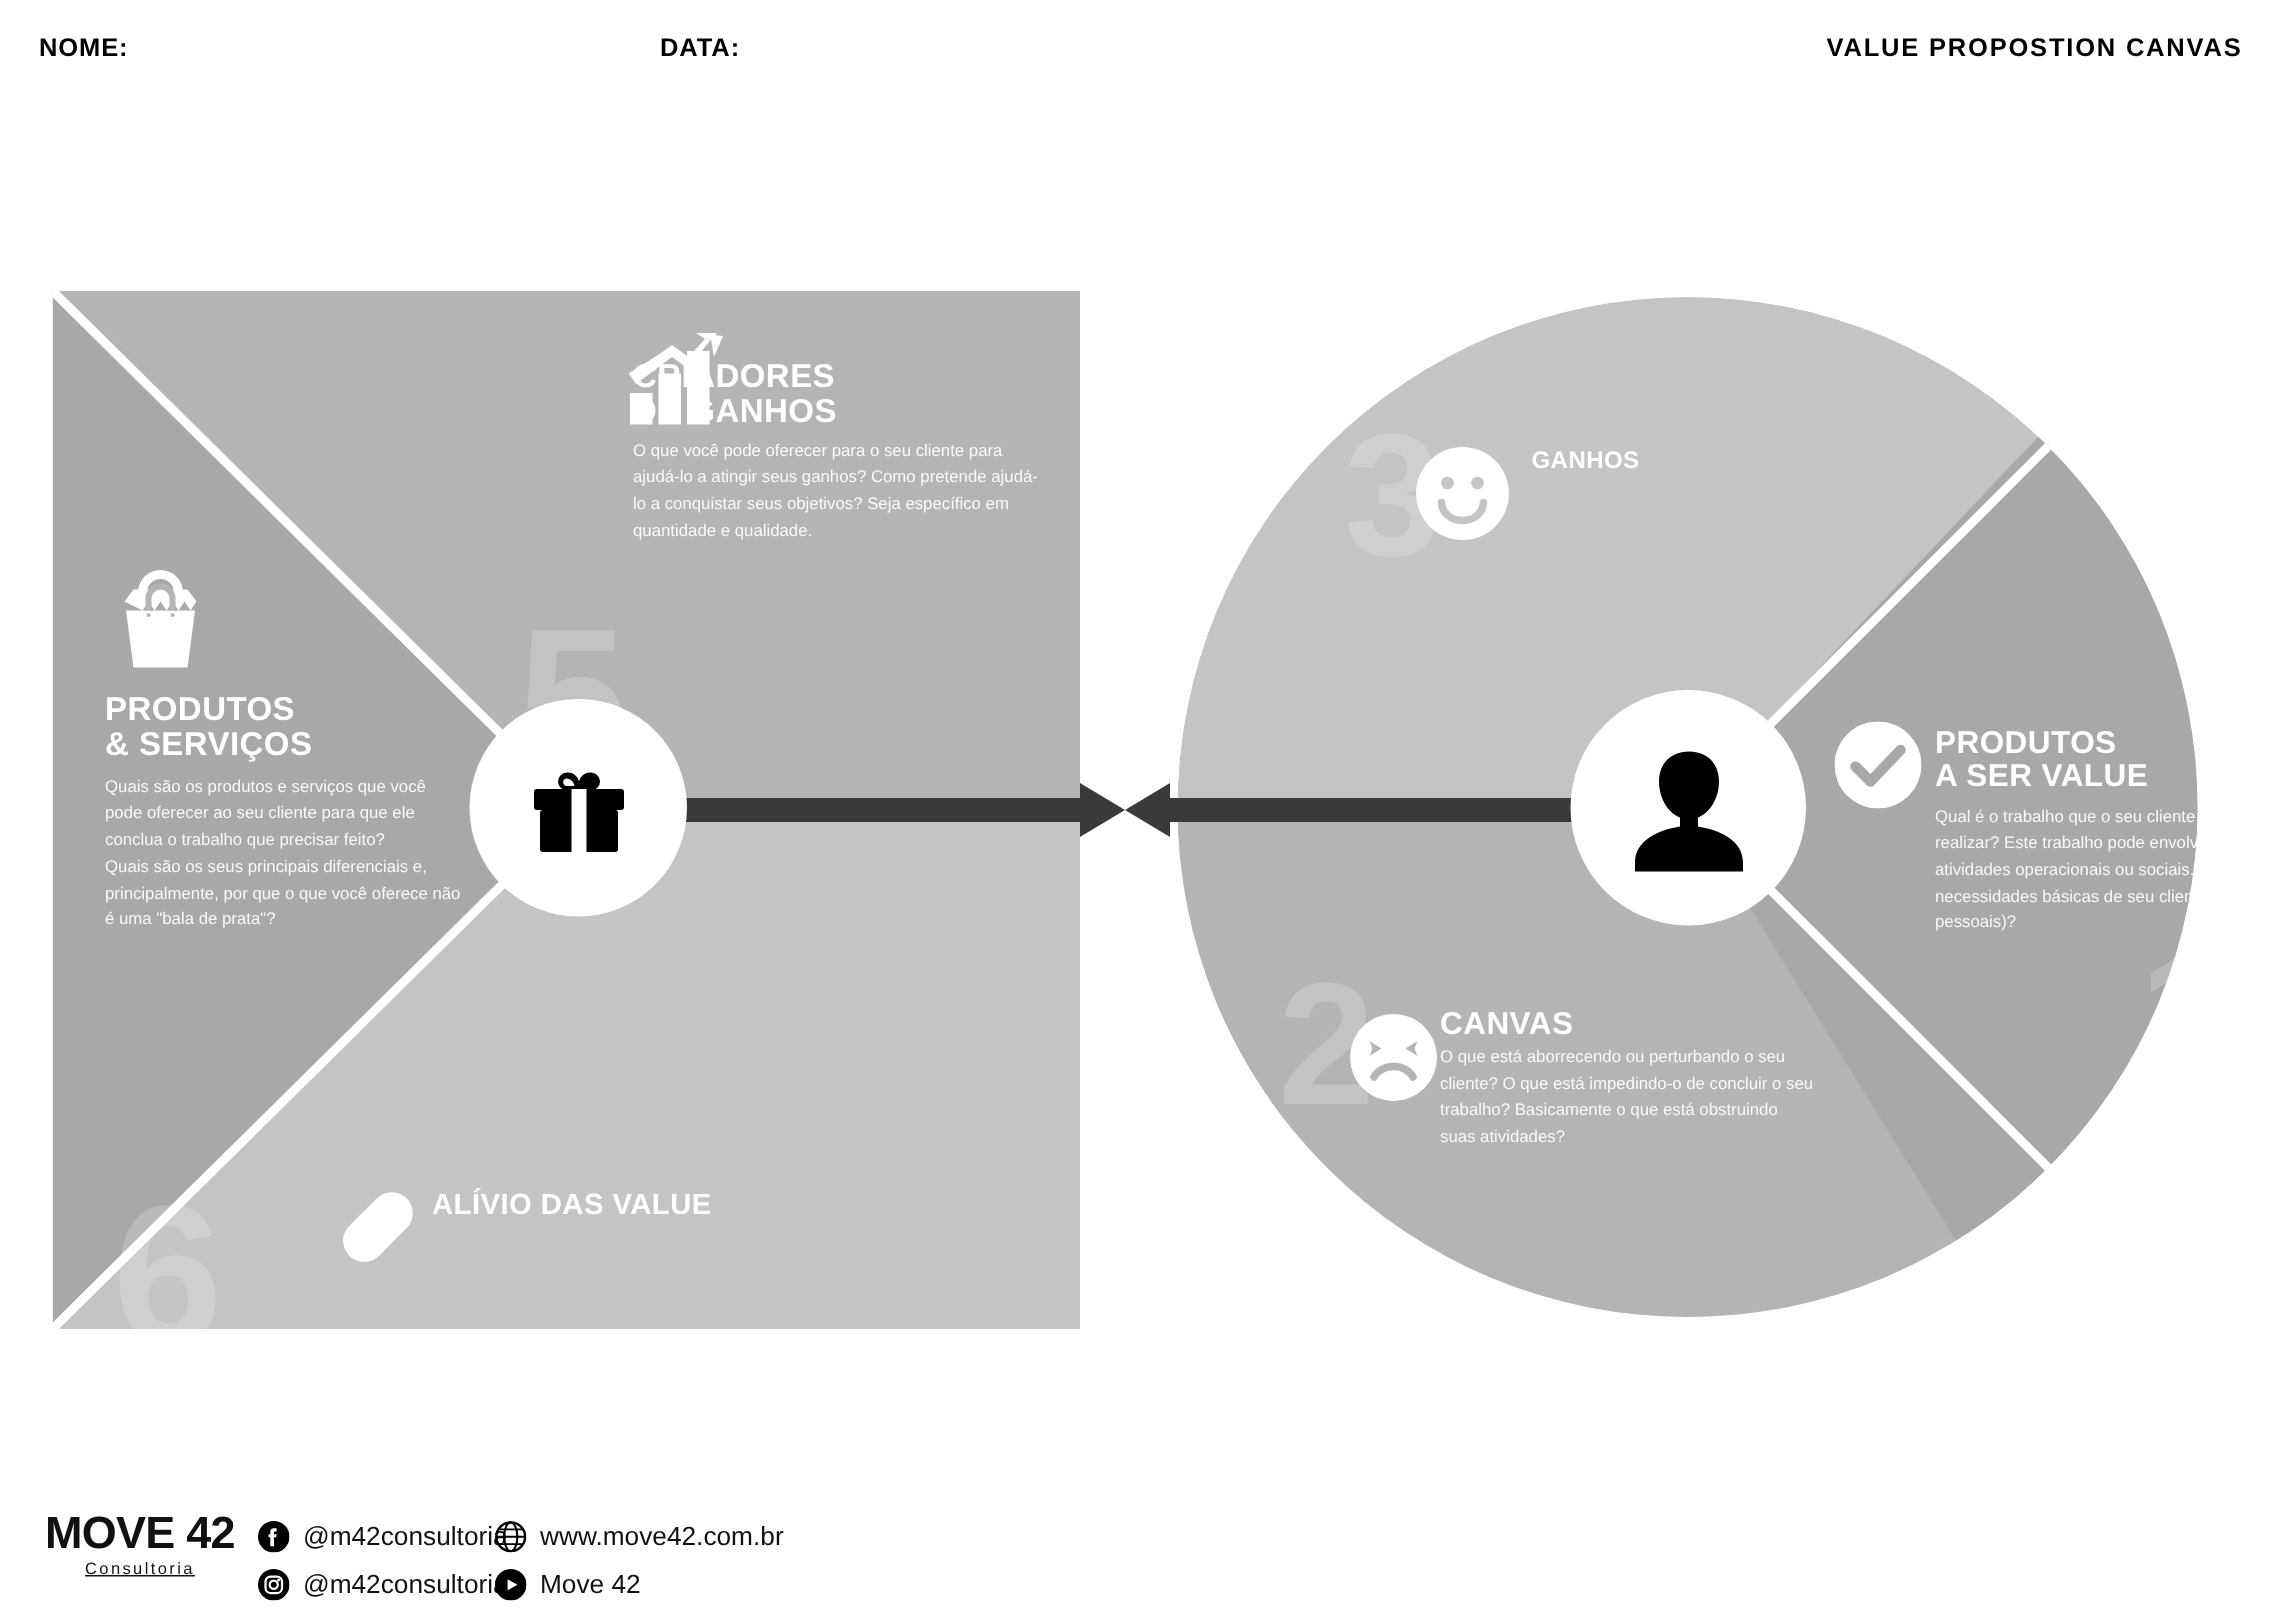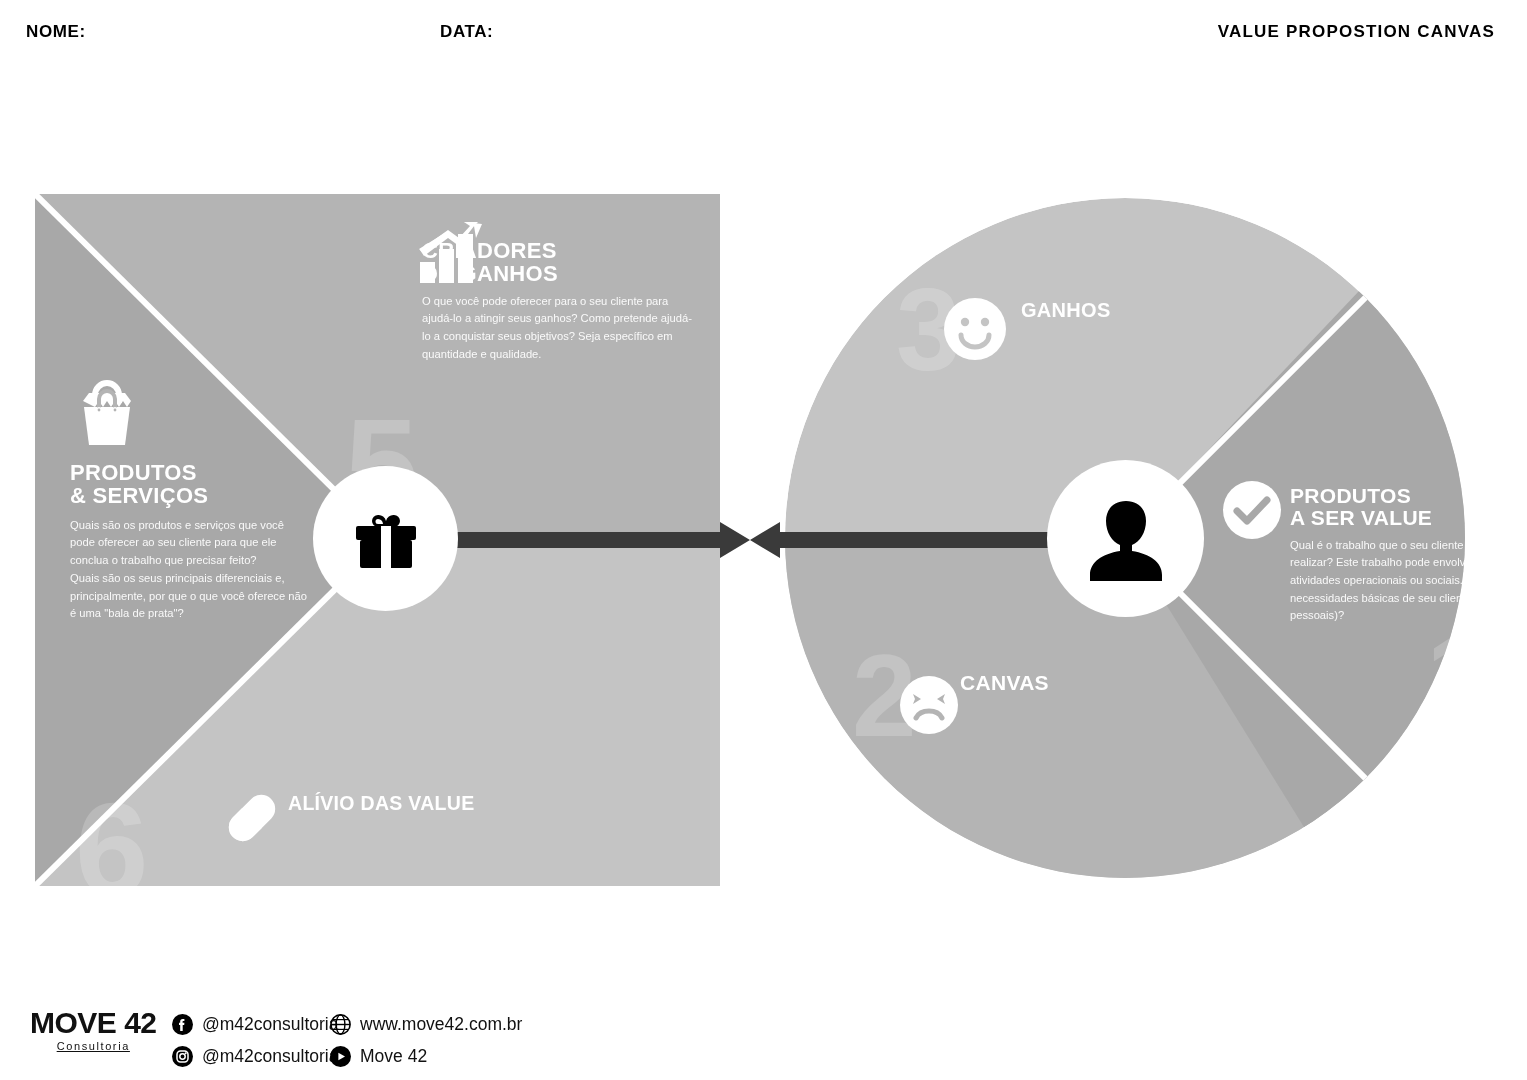--- a/index.html
+++ b/index.html
@@ -47,21 +47,21 @@
   .b-cria .ttl{font-size:22px;}
   .b-cria .bd{margin-top:7px;}
 
   
   .b-aliv{left:288px;top:793px;width:262px;}
   .b-aliv .ttl{font-size:19.5px;}
   .b-aliv .bd{margin-top:4px;}
 
   
   .b-ganh{left:1021px;top:300px;width:280px;}
-  .b-ganh .ttl{font-size:20px;}
+  .b-ganh .ttl{font-size:16px;}
   .b-ganh .bd{margin-top:5px;}
 
   
   .b-trab{left:1290px;top:485px;width:255px;}
   .b-trab .ttl{font-size:21px;}
   .b-trab .bd{margin-top:8px;}
 
   
   .b-dore{left:960px;top:672px;width:250px;}
   .b-dore .ttl{font-size:21px;}
@@ -236,20 +236,21 @@
   <div class="blk b-trab">
     <div class="ttl">
       <span>PRODUTOS</span><br>
       <span>A SER VALUE</span>
     </div>
     <div class="bd">Qual é o trabalho que o seu cliente está tentando realizar? Este trabalho pode envolver suas atividades operacionais ou sociais. Quais as necessidades básicas de seu cliente (emocionais e pessoais)?</div>
   </div>
 
   <div class="blk b-dore">
     <div class="ttl">CANVAS</div>
+    <div class="bd">O que está aborrecendo ou perturbando o seu cliente? O que está impedindo-o de concluir o seu trabalho? Basicamente o que está obstruindo suas atividades?</div>
   </div>
 
   <div class="footer">
     <div class="logo">
       <div class="lw">MOVE 42</div>
       <div class="ls">Consultoria</div>
     </div>
 
     <div class="soc s1">
       <svg width="21" height="21" viewBox="0 0 21 21">

